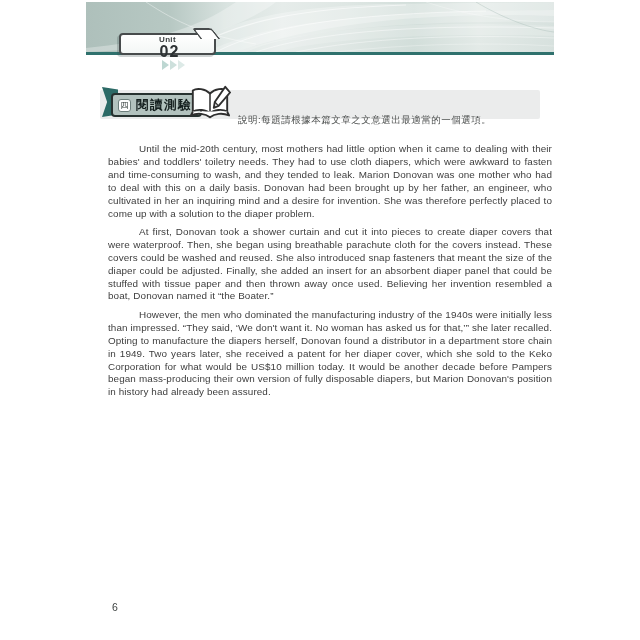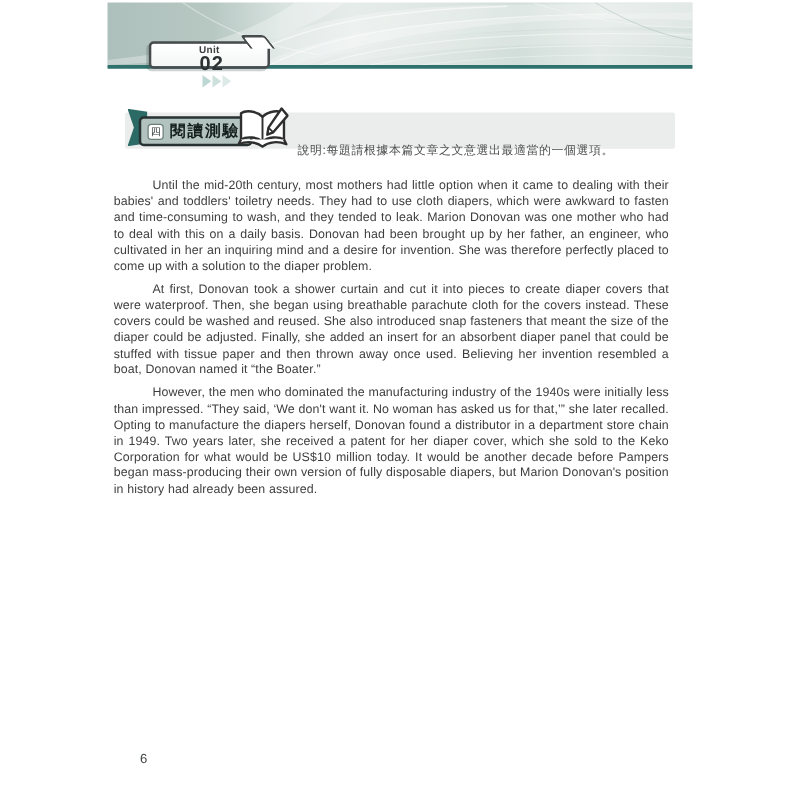--- a/index.html
+++ b/index.html
@@ -110,21 +110,21 @@
     position: absolute; left: 238px; top: 90px;
     height: 39px; display: flex; align-items: center;
     font-size: 9.5px; color: #4c4f4e;
     letter-spacing: 0.5px;
     z-index: 3;
     margin-top: 11px;
   }
 
   
   .passage {
-    position: absolute; left: 91px; top: 143px;
+    position: absolute; left: 108px; top: 143px;
     width: 444px;
     color: #3d3d3d;
   }
   .passage p {
     font-size: 9.9px;
     line-height: 12.9px;
     text-align: justify;
     text-indent: 31px;
     margin-bottom: 5.5px;
     letter-spacing: 0.1px;

